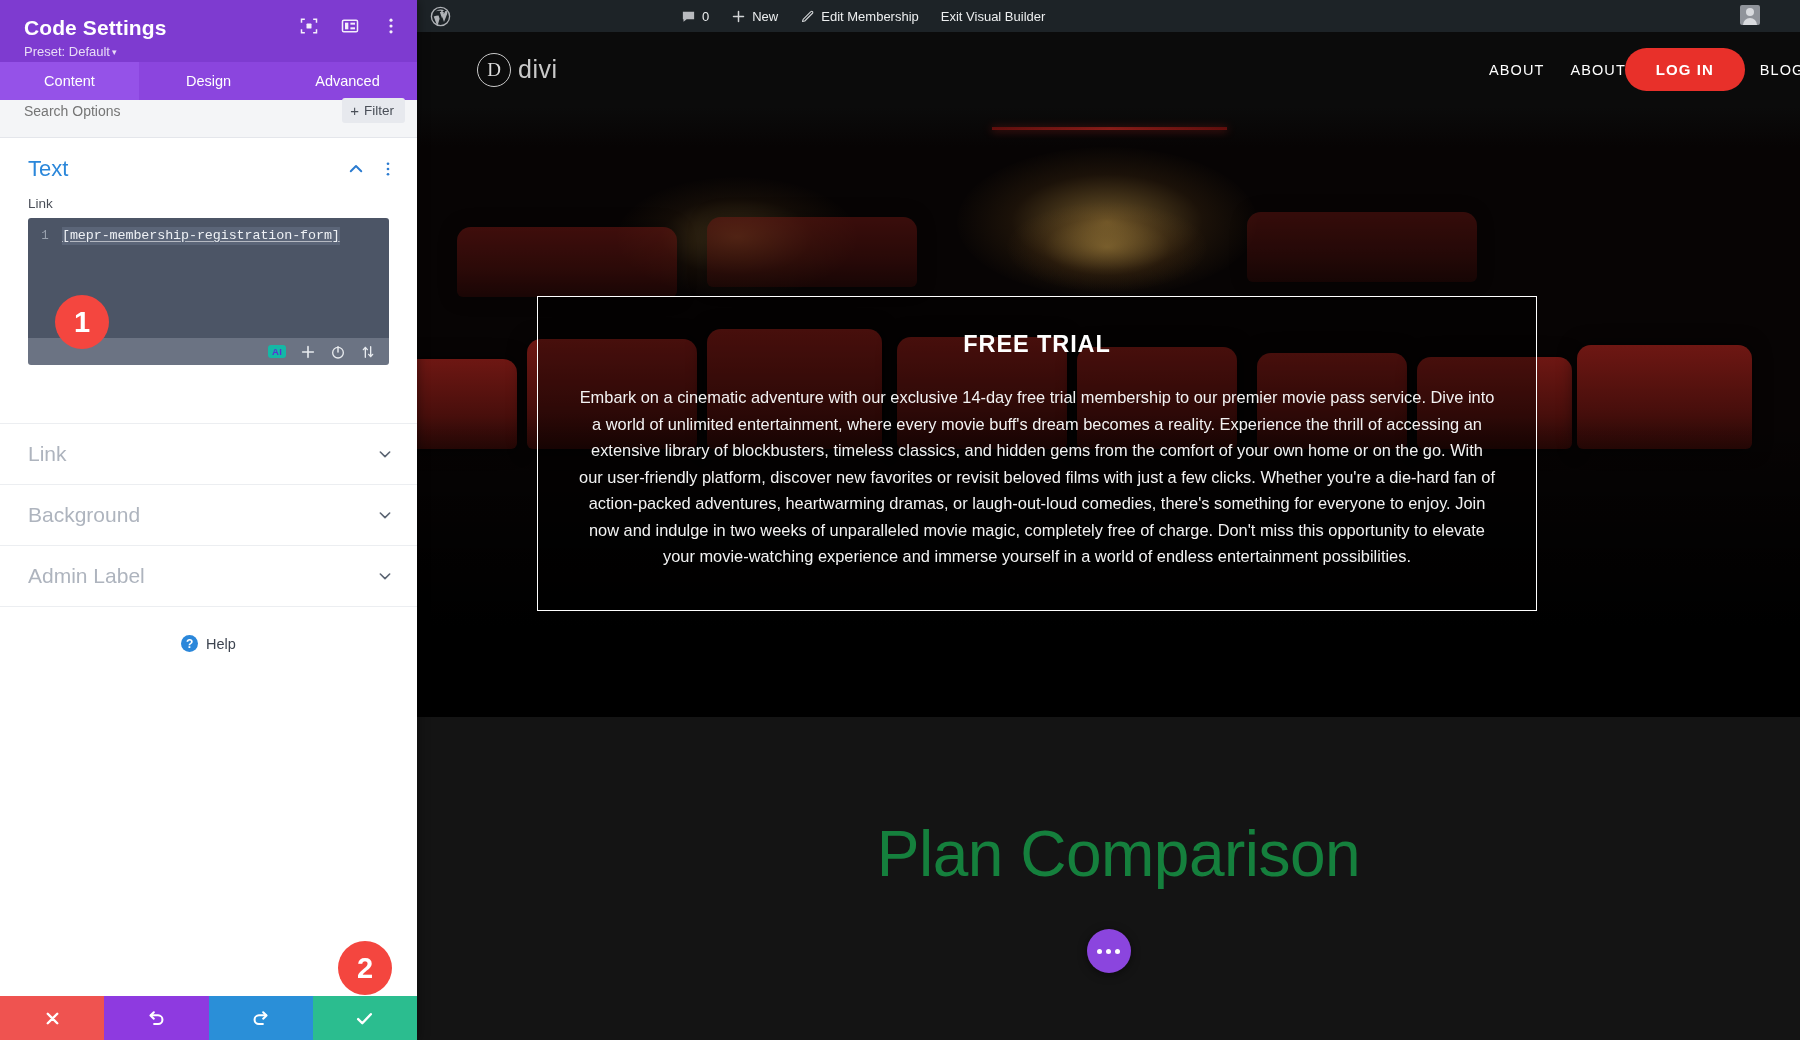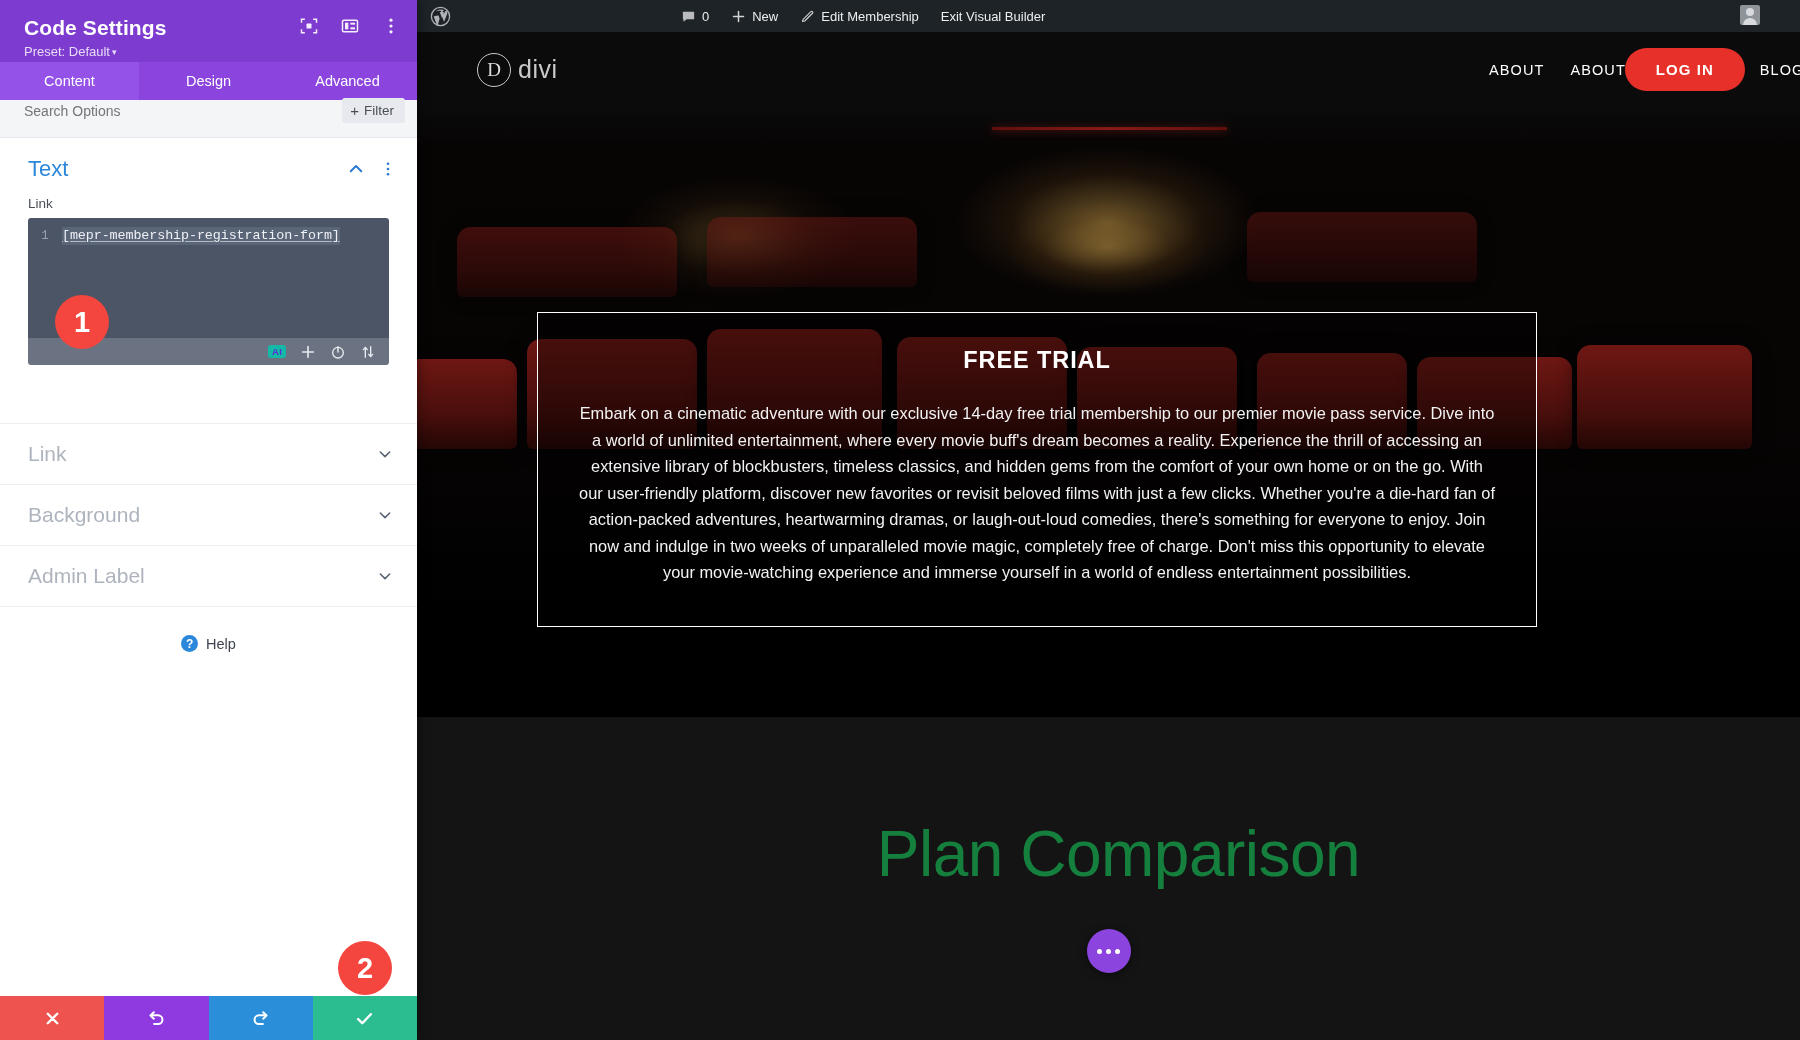--- a/index.html
+++ b/index.html
@@ -188,21 +188,21 @@
     background:radial-gradient(ellipse at center, rgba(190,150,70,.55) 0%, rgba(120,80,30,.18) 45%, rgba(0,0,0,0) 72%);
   }
   .redline {
     position:absolute; height:3px; background:linear-gradient(90deg,#a8110e,#ef2a22,#a8110e);
     box-shadow:0 0 8px rgba(239,42,34,.8);
   }
   .hero-fade-top{position:absolute;left:0;right:0;top:0;height:40px;background:linear-gradient(180deg,#0b0b0b,rgba(11,11,11,0));}
   .hero-fade-bot{position:absolute;left:0;right:0;bottom:0;height:300px;background:linear-gradient(180deg,rgba(0,0,0,0),#000 70%);}
 
   .trial-box {
-    position:absolute; left:120px; top:205px; width:1000px;
+    position:absolute; left:120px; top:189px; width:1000px;
     border:1px solid #ffffff; padding:34px 40px 40px 40px; text-align:center;
     z-index:5; background:rgba(0,0,0,.35);
   }
   .trial-title {
     color:#fff; font-size:23.5px; font-weight:bold; letter-spacing:.9px;
     margin-bottom:26px;
   }
   .trial-body { color:#f2f2f2; font-size:16.4px; line-height:1.62; }
 
   

